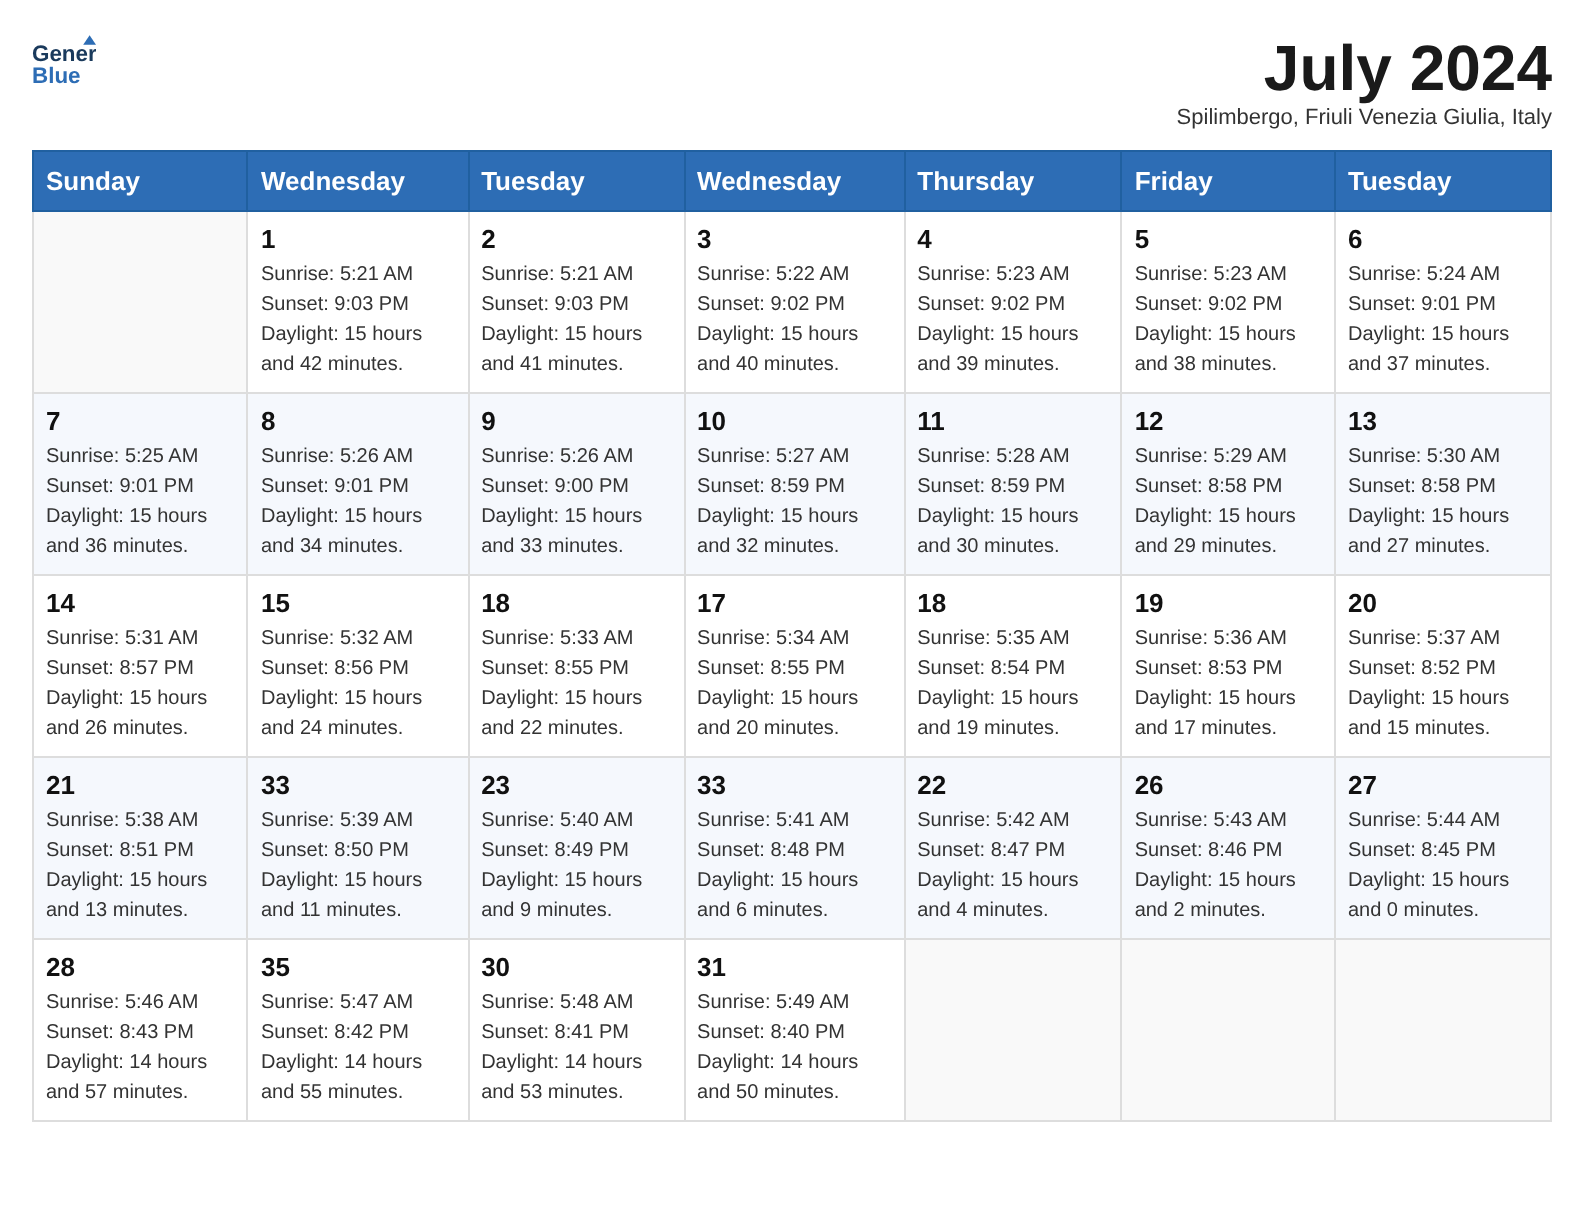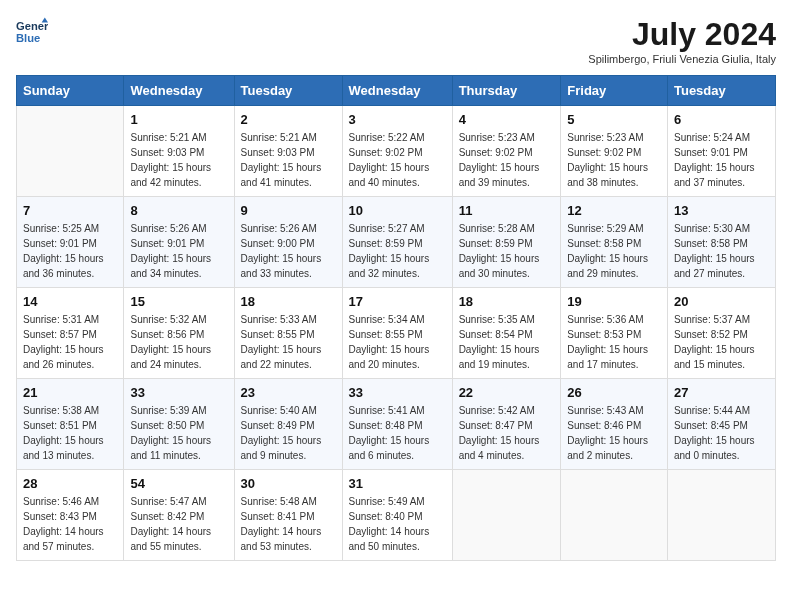--- a/index.html
+++ b/index.html
@@ -287,21 +287,21 @@
         </td>
       </tr>
       <tr>
         <td>
           <span class="day-num">28</span>
         <div class="day-info">
           Sunrise: 5:46 AM<br>Sunset: 8:43 PM<br>Daylight: 14 hours and 57 minutes.
         </div>
         </td>
         <td>
-          <span class="day-num">54</span>
+          <span class="day-num">35</span>
         <div class="day-info">
           Sunrise: 5:47 AM<br>Sunset: 8:42 PM<br>Daylight: 14 hours and 55 minutes.
         </div>
         </td>
         <td>
           <span class="day-num">30</span>
         <div class="day-info">
           Sunrise: 5:48 AM<br>Sunset: 8:41 PM<br>Daylight: 14 hours and 53 minutes.
         </div>
         </td>

